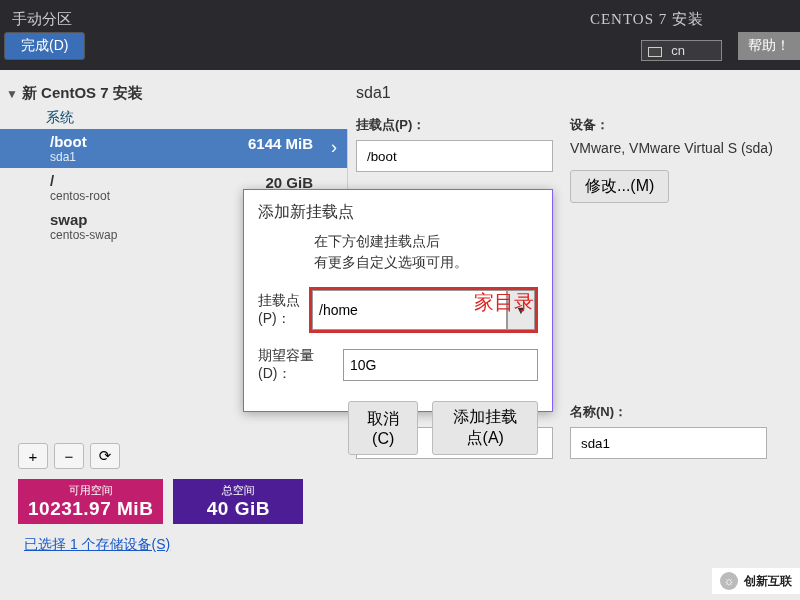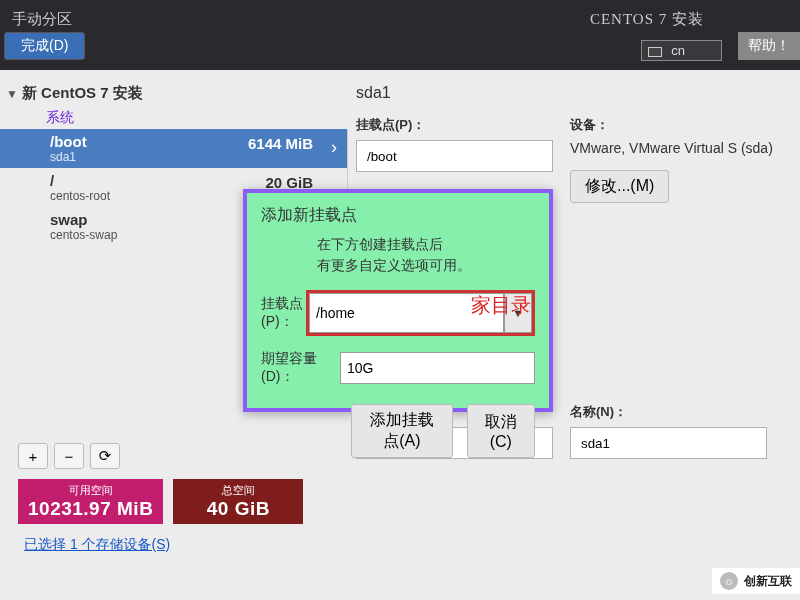--- a/index.html
+++ b/index.html
@@ -80,21 +80,21 @@
     display:flex;
     align-items:center;
     padding: 0 10px 6px 6px;
     font-size: 15px;
     font-weight: bold;
   }
   .install-header .tri {
     font-size:12px; margin-right:4px; color:#555;
   }
   .group-label {
-    color:#6d28d9;
+    color:#0c4a6e;
     padding-left: 46px;
     font-size: 14px;
     margin-bottom:2px;
   }
   .part-list {
     border-right: 1px solid #ccc;
   }
   .part-item {
     padding: 4px 10px 4px 50px;
     position: relative;
@@ -134,21 +134,21 @@
     gap:10px;
     padding: 4px 0 6px 18px;
     text-align: center;
   }
   .summary-box {
     padding: 4px 10px 4px 10px;
     color:#fff;
     min-width: 130px;
   }
   .summary-box.free { background:#c21e6e; }
-  .summary-box.total { background:#7f1d1d; }
+  .summary-box.total { background:#4c1d95; }
   .summary-box .label { font-size: 11px; }
   .summary-box .value { font-size: 19px; font-weight:bold; letter-spacing:0.5px; }
   .linkrow { padding: 6px 0 0 24px; }
   .linkrow a { color:#1857c7; font-size:14px; text-decoration:underline; }
 
   .right-panel {
     flex:1;
     padding: 14px 16px 0 8px;
     position:relative;
   }
@@ -170,22 +170,22 @@
     border-radius:3px;
     padding:5px 14px;
     font-size:16px;
   }
 
   
   .modal {
     position:absolute;
     left:243px; top:189px;
     width:310px; height:223px;
-    background:#86efac;
-    border:4px solid #8b5cf6;
+    background:#ffffff;
+    border:1px solid #8b5cf6;
     box-shadow: 0 2px 10px rgba(0,0,0,.3);
     z-index:10;
     padding:12px 14px 8px 14px;
   }
   .modal .mtitle { font-size:16px; margin-bottom:8px; }
   .modal .mdesc { font-size:14px; padding-left:56px; line-height:1.5; position:relative; }
   .modal .red-note {
     color:#d22;
     font-size:20px;
     position:absolute;
@@ -356,21 +356,21 @@
     <div class="m-combo">
       <input value="/home" style="">
       <div class="dd">▼</div>
     </div>
   </div>
   <div class="mform-row">
     <div class="mlabel">期望容量(D)：</div>
     <input class="minput" value="10G" style="">
   </div>
   <div class="mbtns">
+    <button class="btn-g">取消(C)</button>
     <button class="btn-g">添加挂载点(A)</button>
-    <button class="btn-g">取消(C)</button>
   </div>
 </div>
 
 <div class="wm">
   <span class="logo">☼</span>
   <span>创新互联</span>
 </div>
 
 </body></html>

